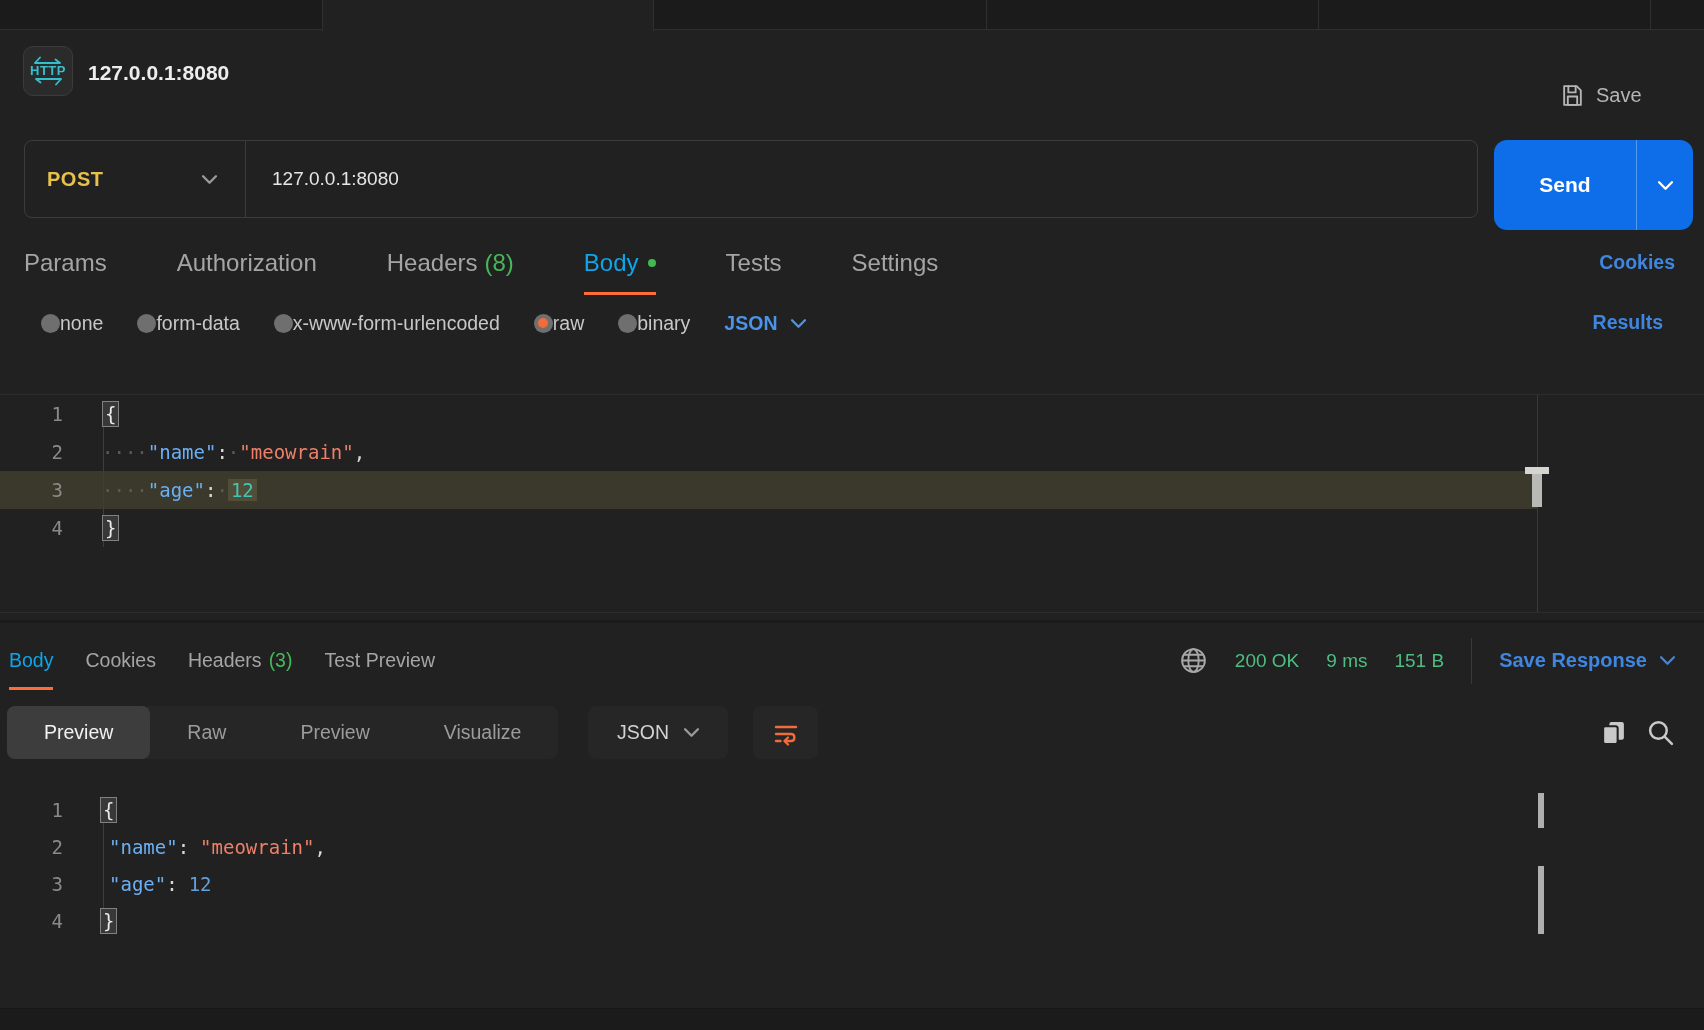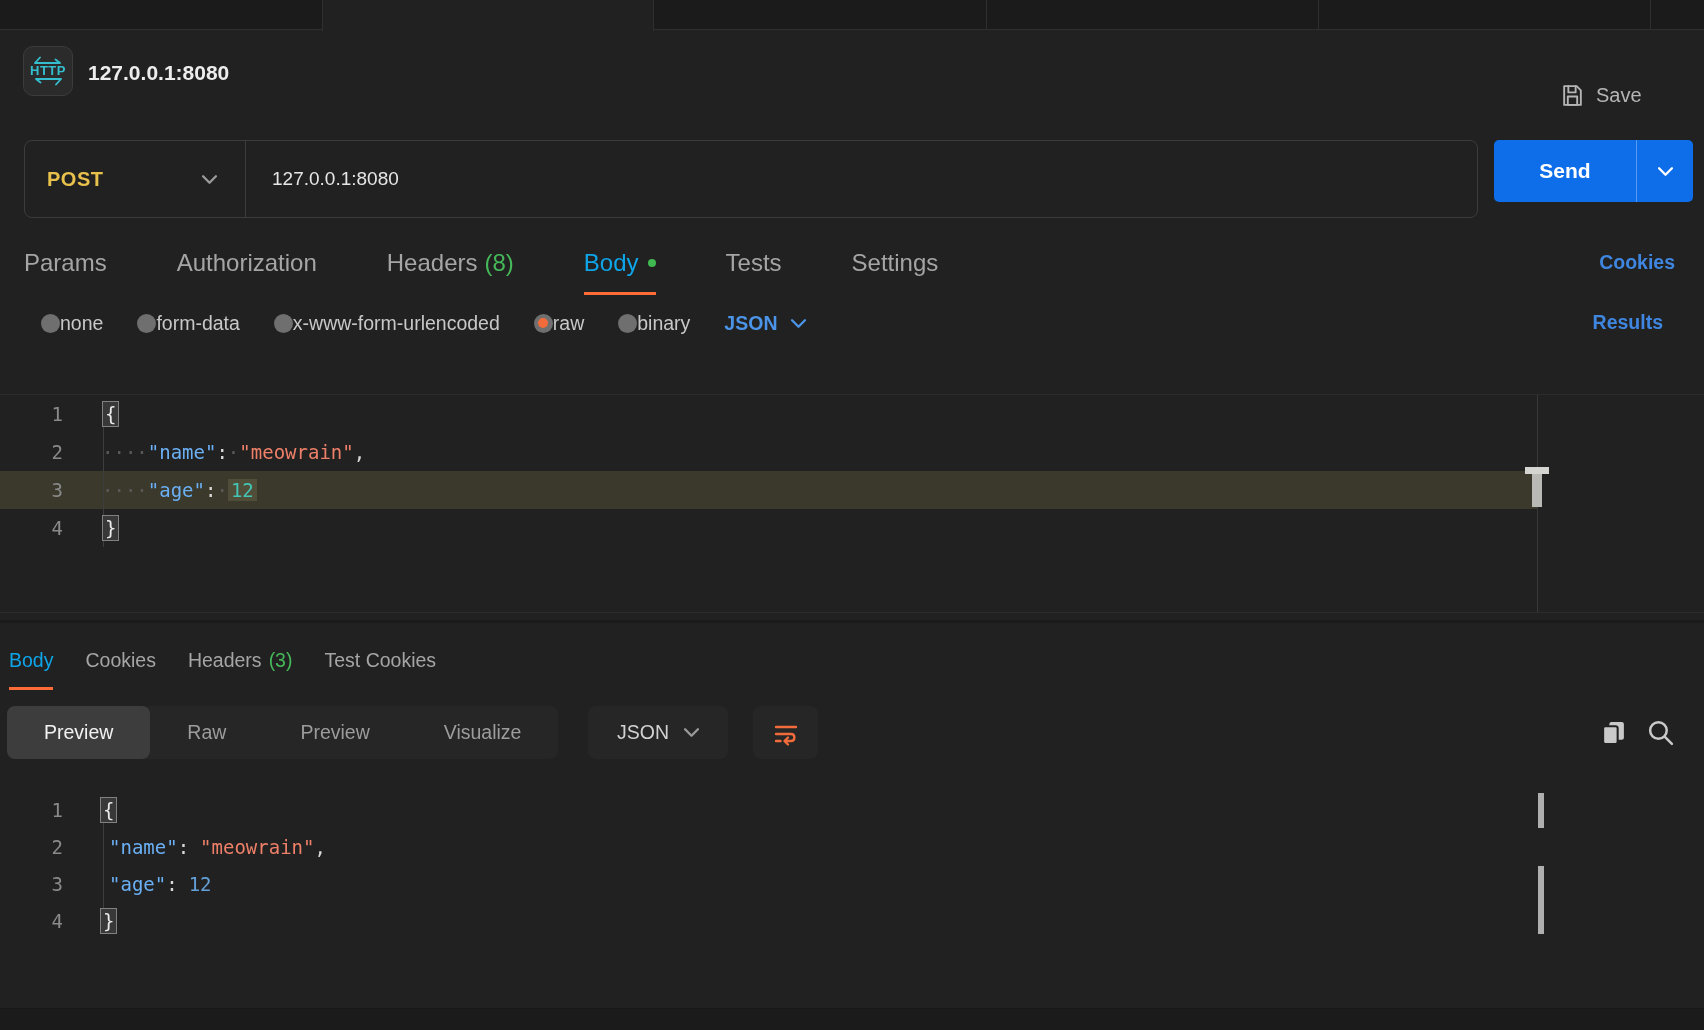--- a/index.html
+++ b/index.html
@@ -21,21 +21,21 @@
   .save-btn{position:absolute;left:1560px;top:58px;display:flex;align-items:center;gap:11px;color:#B5B5B5;font-size:20px;cursor:default;margin-top:25px;}
 
   
   .url-box{position:absolute;left:24px;top:140px;width:1454px;height:78px;border:1px solid #3C3C3C;border-radius:8px;
            box-sizing:border-box;display:flex;align-items:center;}
   .method-btn{width:220px;height:100%;display:flex;align-items:center;flex:none;}
   .method-label{margin-left:22px;color:#E8C14C;font-weight:bold;font-size:20px;letter-spacing:.5px;}
   .method-btn .chev{margin-left:auto;margin-right:28px;color:#9A9A9A;}
   .url-sep{width:1px;height:100%;background:#3C3C3C;flex:none;}
   .url-text{margin-left:26px;font-size:19px;color:#E6E6E6;}
-  .send-btn{position:absolute;left:1494px;top:140px;width:199px;height:62px;background:#0E6EEA;border-radius:5px;display:flex;overflow:hidden;}
+  .send-btn{position:absolute;left:1494px;top:140px;width:199px;height:90px;background:#0E6EEA;border-radius:13px;display:flex;overflow:hidden;}
   .send-main{width:142px;display:flex;align-items:center;justify-content:center;color:#fff;font-size:21px;font-weight:bold;}
   .send-sep{width:1px;background:rgba(255,255,255,.30);}
   .send-caret{flex:1;display:flex;align-items:center;justify-content:center;color:#fff;}
 
   
   .req-tabs{position:absolute;left:24px;top:231px;height:64px;display:flex;align-items:center;column-gap:70px;
             font-size:24px;color:#A5A5A5;}
   .rtab{height:100%;display:flex;align-items:center;position:relative;cursor:default;}
   .rtab .count{color:#45B859;margin-left:7px;}
   .rtab.active{color:#0ea5e9;}
@@ -250,24 +250,41 @@
       <span class="underline"></span>
     </div>
     <div class="rtab">
         <span>Cookies</span>
       </div>
     <div class="rtab">
       <span>Headers</span>
       <span class="count">(3)</span>
     </div>
     <div class="rtab">
-        <span>Test Cookies</span>
-      </div>
-  </div>
-
+        <span>Test Preview</span>
+      </div>
+  </div>
+
+  <div class="resp-meta">
+    <svg width="29" height="29" viewBox="0 0 28 28" class="icon-stroke" style="color:#A8A8A8">
+      <circle cx="14" cy="14" r="11"></circle>
+        <ellipse cx="14" cy="14" rx="5" ry="11"></ellipse>
+        <path d="M3.5 14 H24.5 M5 8.5 H23 M5 19.5 H23"></path>
+    </svg>
+    <span class="meta-green">200 OK</span>
+    <span class="meta-green">9 ms</span>
+    <span class="meta-green">151 B</span>
+    <div class="meta-sep"></div>
+    <div class="save-resp">
+      <span>Save Response</span>
+      <svg class="chev" viewBox="0 0 14 8">
+          <path d="M1 1 L7 7 L13 1"></path>
+        </svg>
+    </div>
+  </div>
 
   <div class="seg-group">
     <div class="seg active">
         <span>Preview</span>
       </div>
     <div class="seg">
         <span>Raw</span>
       </div>
     <div class="seg">
         <span>Preview</span>

